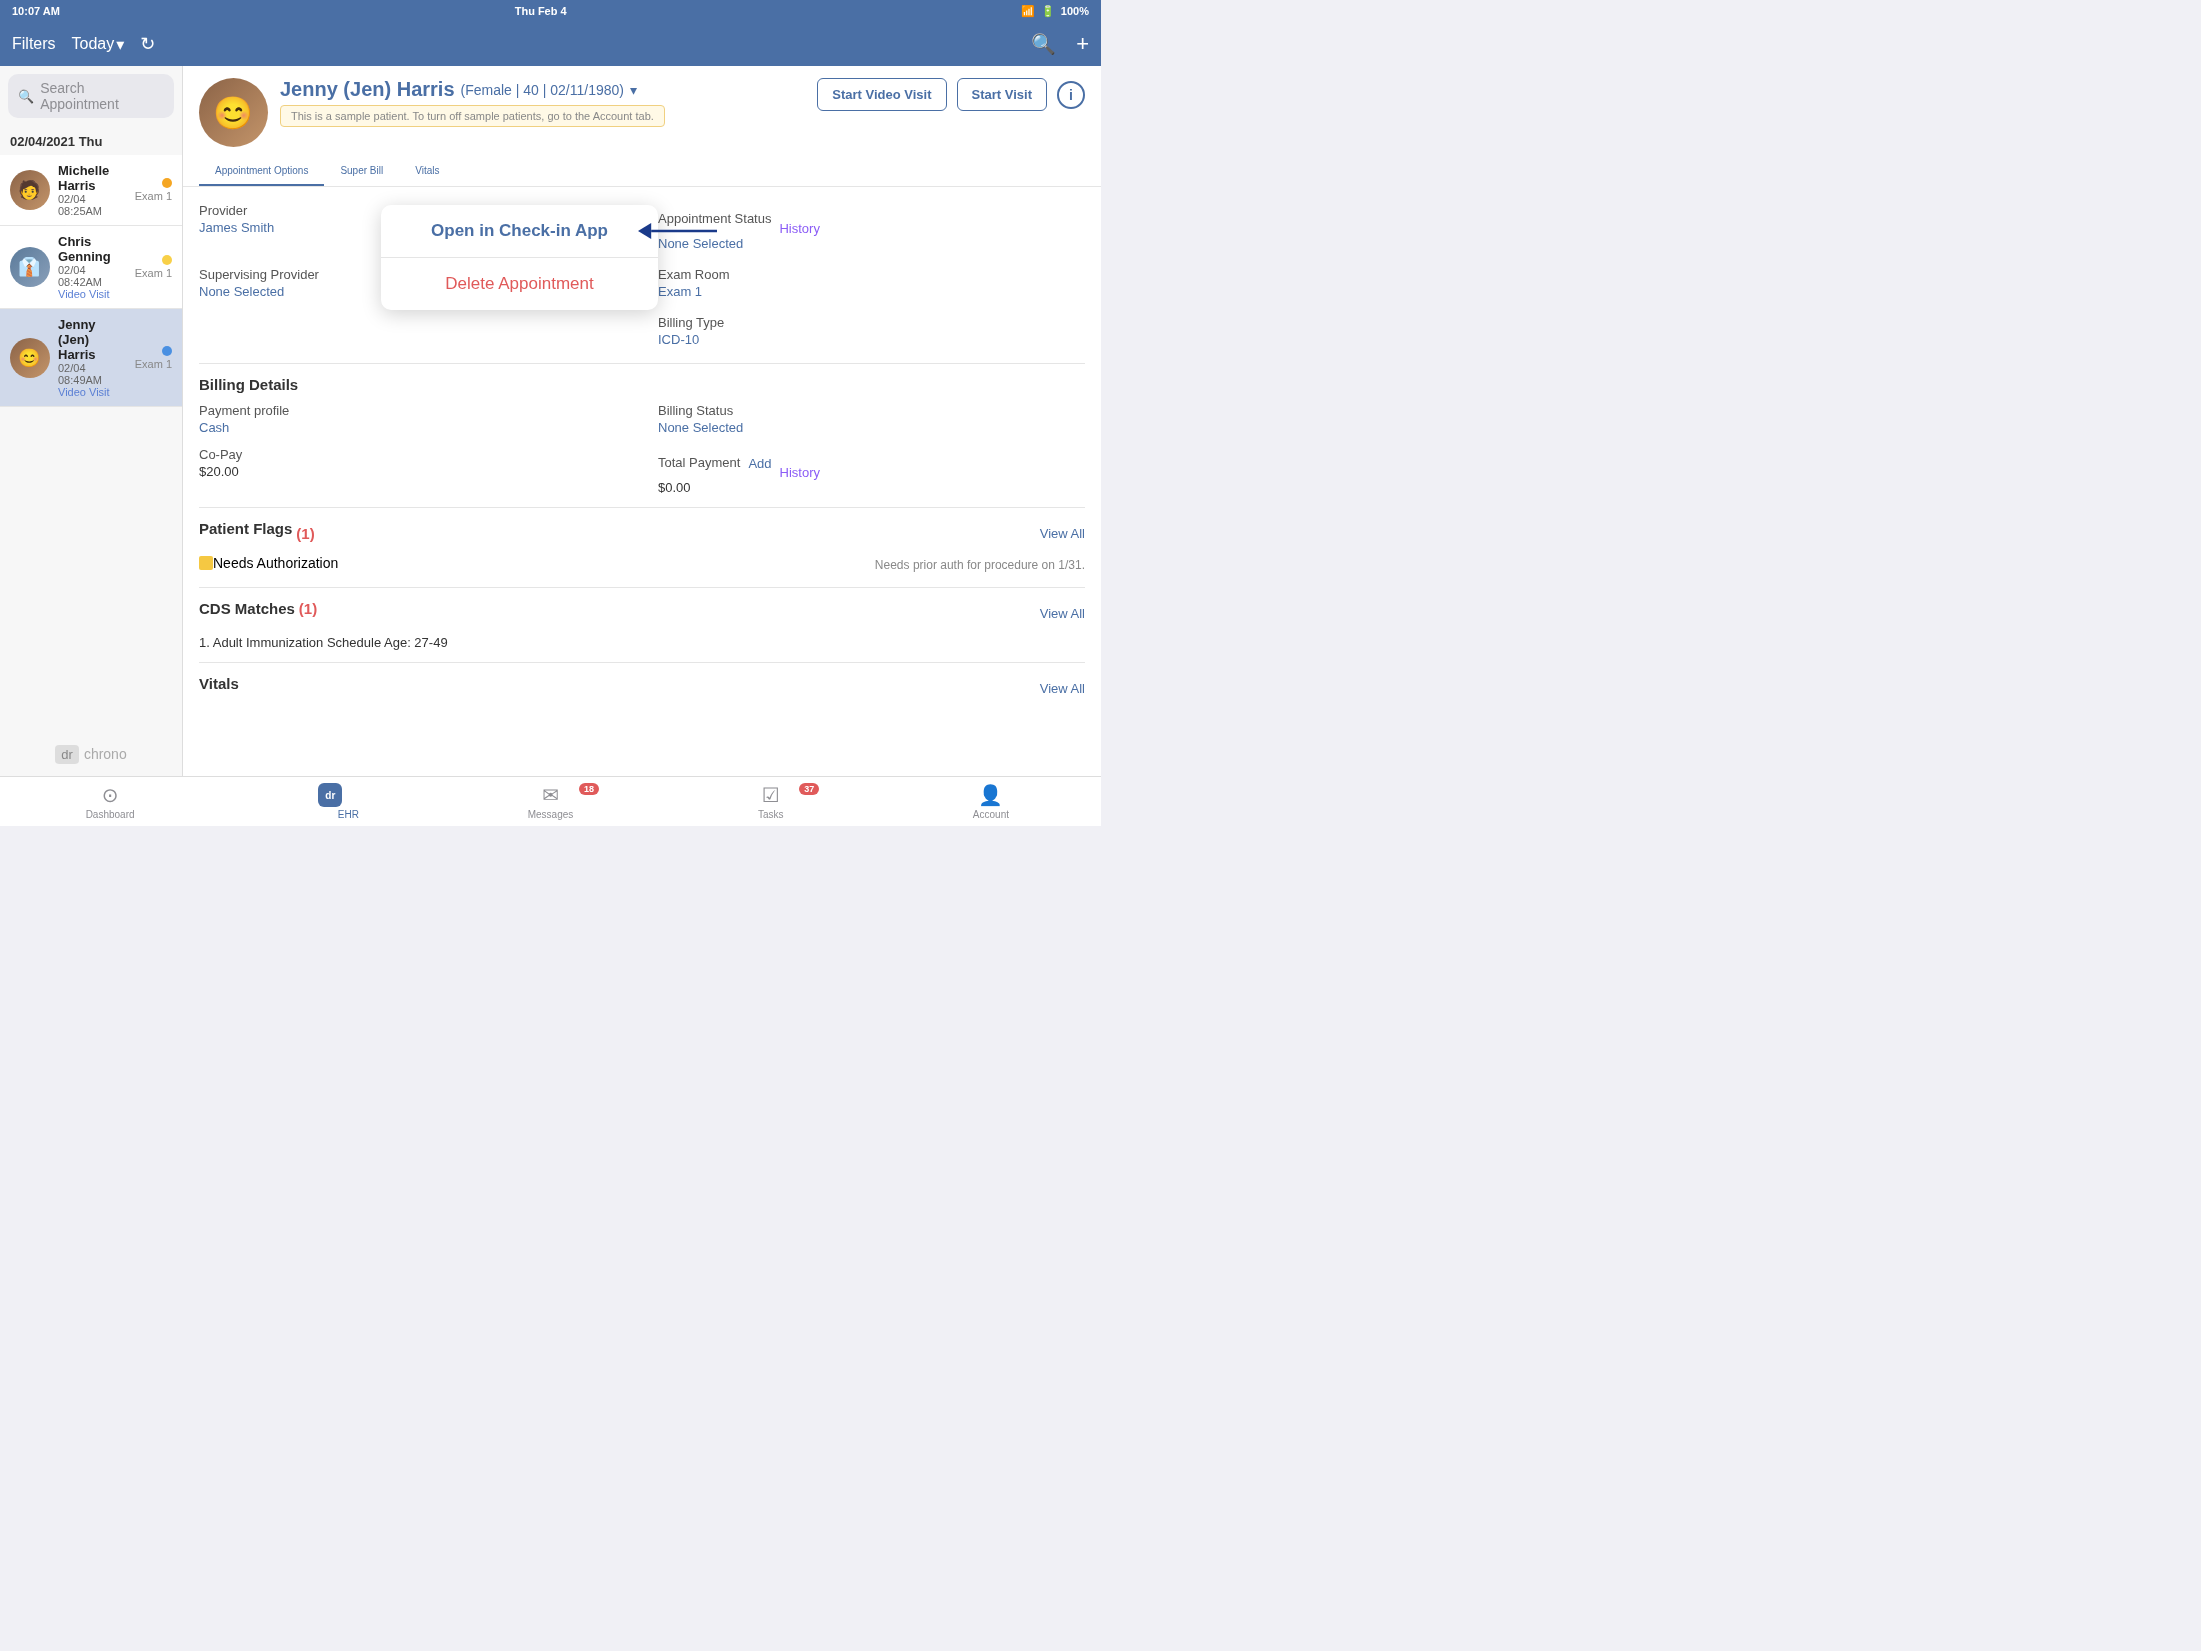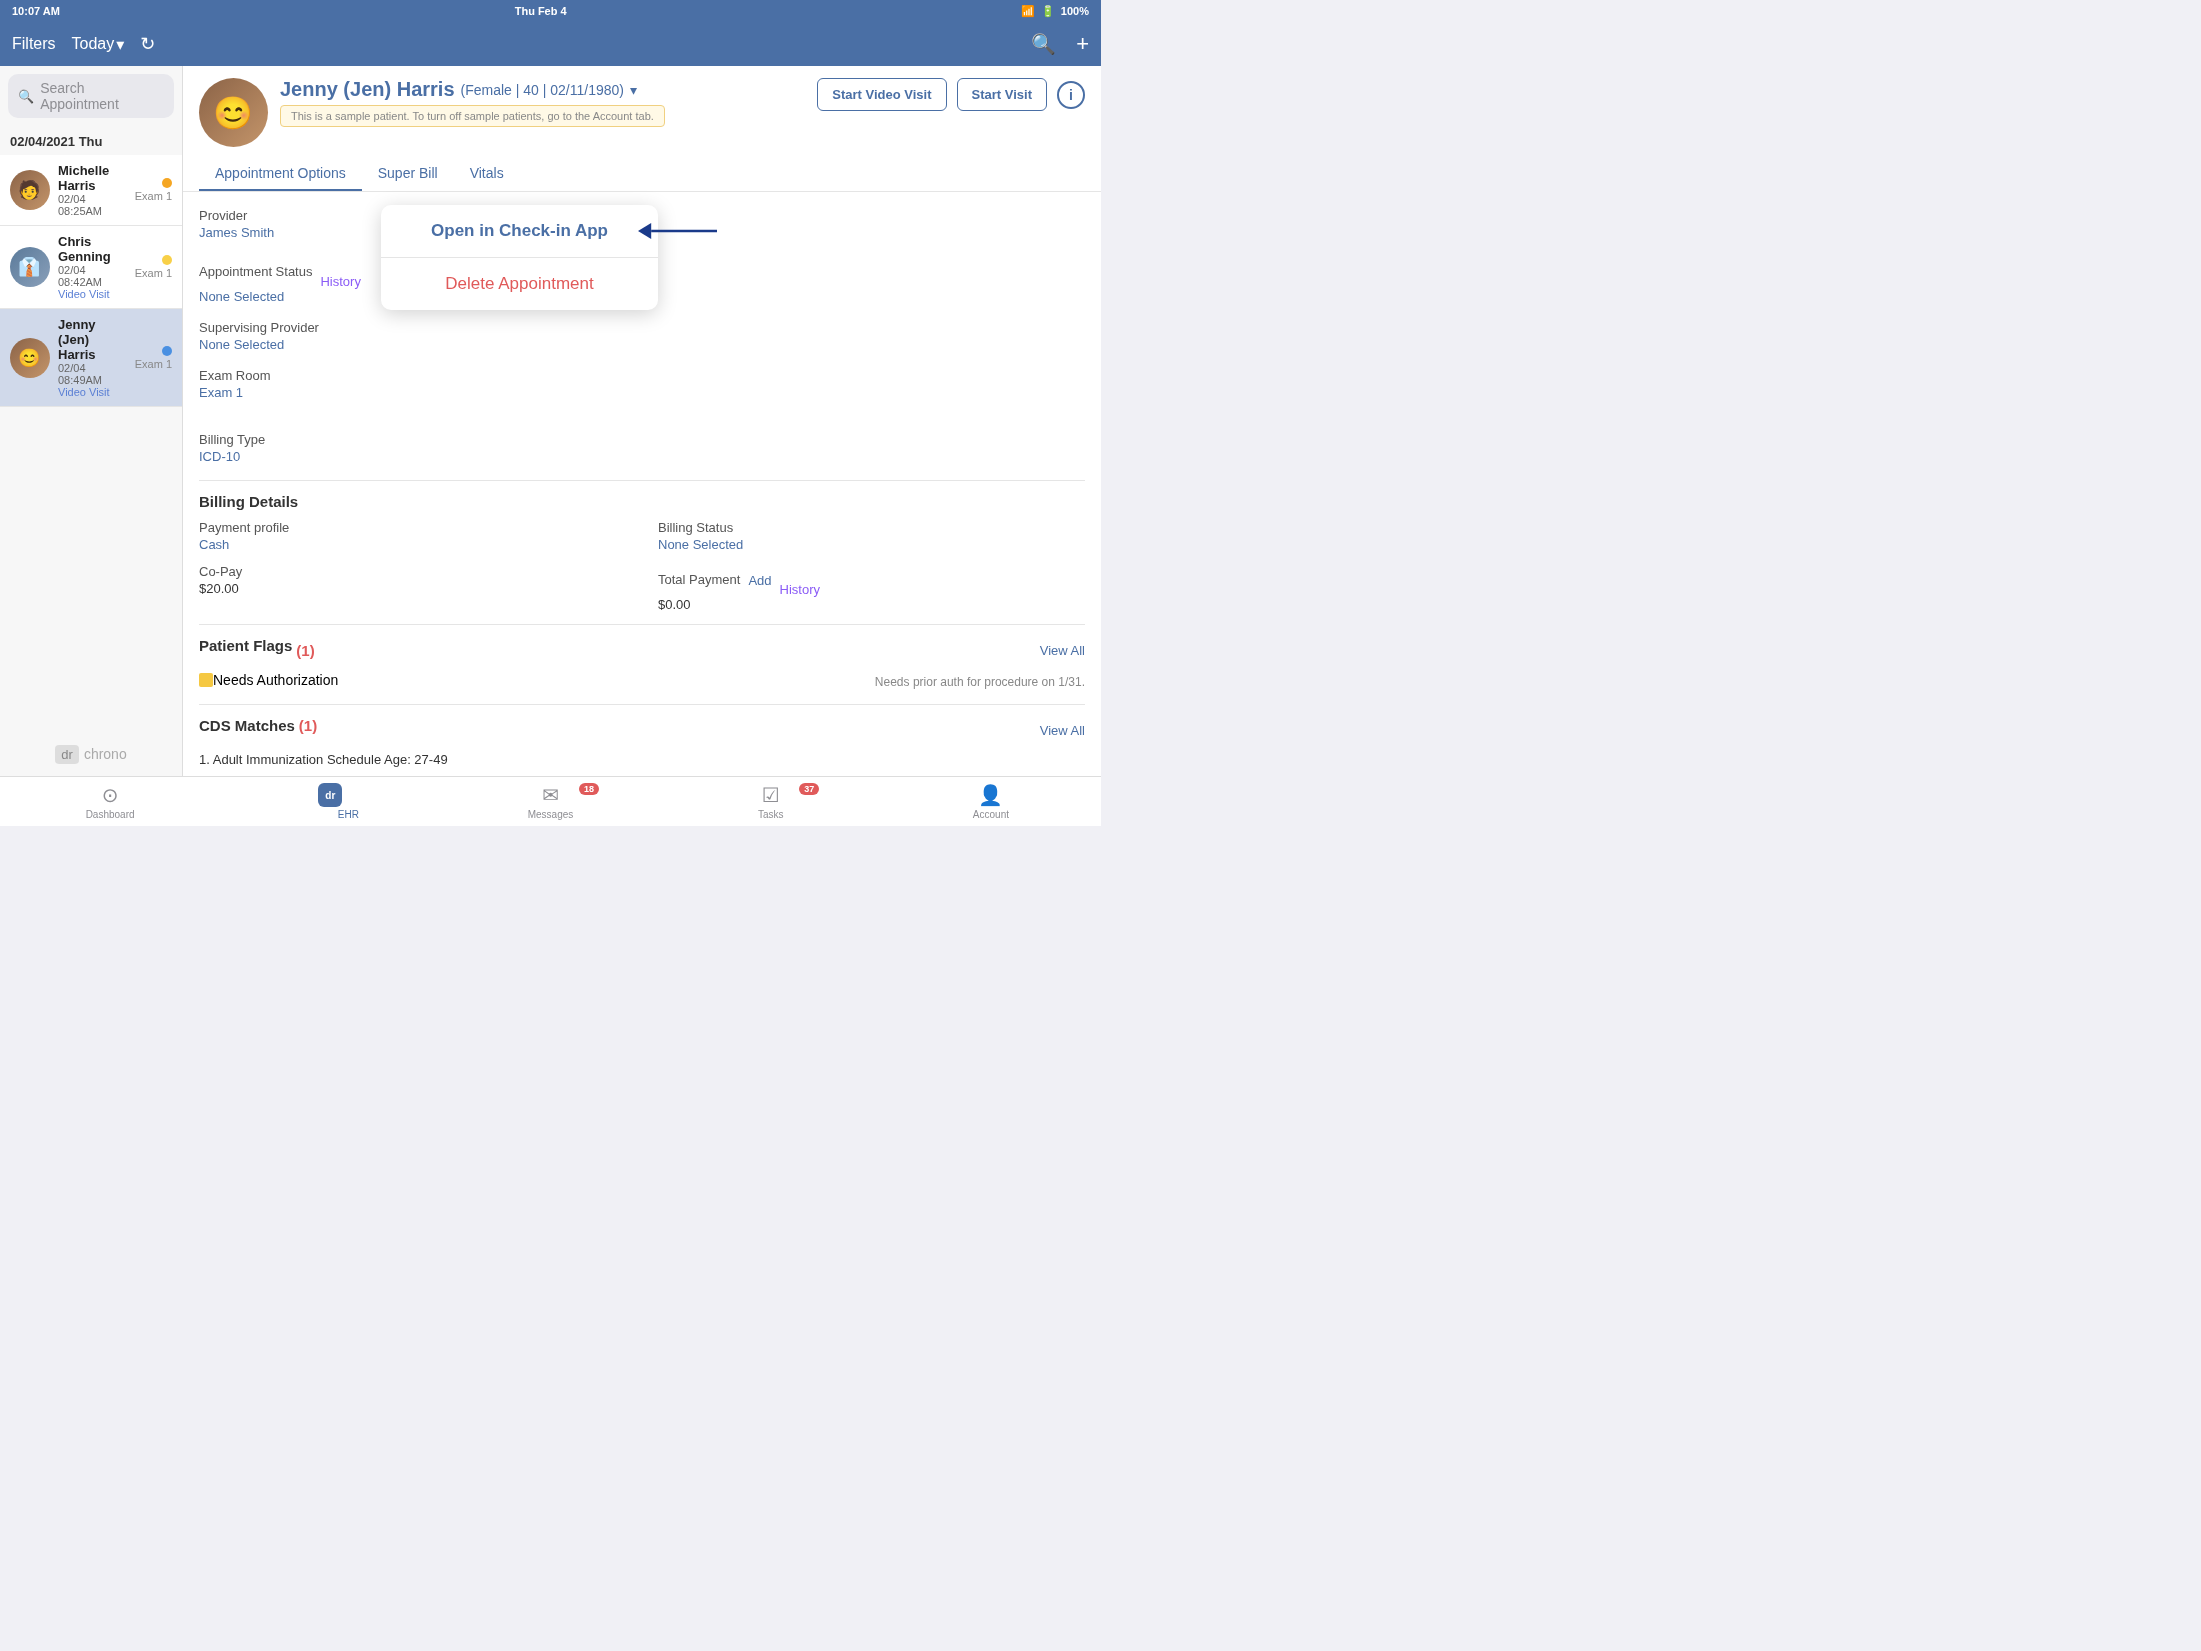--- a/index.html
+++ b/index.html
@@ -169,39 +169,39 @@
       width: 28px; height: 28px;
       border: 2px solid #4a6fa5;
       border-radius: 50%;
       display: flex; align-items: center; justify-content: center;
       color: #4a6fa5; font-size: 14px; font-weight: 700;
     }
 
     .patient-tabs { display: flex; gap: 0; }
     .patient-tab {
       padding: 8px 16px;
-      font-size: 14px;
+      font-size: 10px;
       color: #4a6fa5;
       cursor: pointer;
       border-bottom: 2px solid transparent;
       font-weight: 500;
     }
     .patient-tab.active { border-bottom: 2px solid #4a6fa5; }
 
     
     .content-area {
       flex: 1;
       overflow-y: auto;
       padding: 16px;
       position: relative;
     }
 
     .details-grid {
       display: grid;
-      grid-template-columns: 1fr;
+      grid-template-columns: 1fr 1fr;
       gap: 16px 32px;
       margin-bottom: 16px;
     }
     .detail-field { }
     .detail-label { font-size: 13px; color: #555; margin-bottom: 2px; font-weight: 500; }
     .detail-value { font-size: 13px; color: #333; }
     .detail-value.link { color: #4a6fa5; }
 
     .section-divider { border: none; border-top: 1px solid #e5e5e5; margin: 12px 0; }
 

